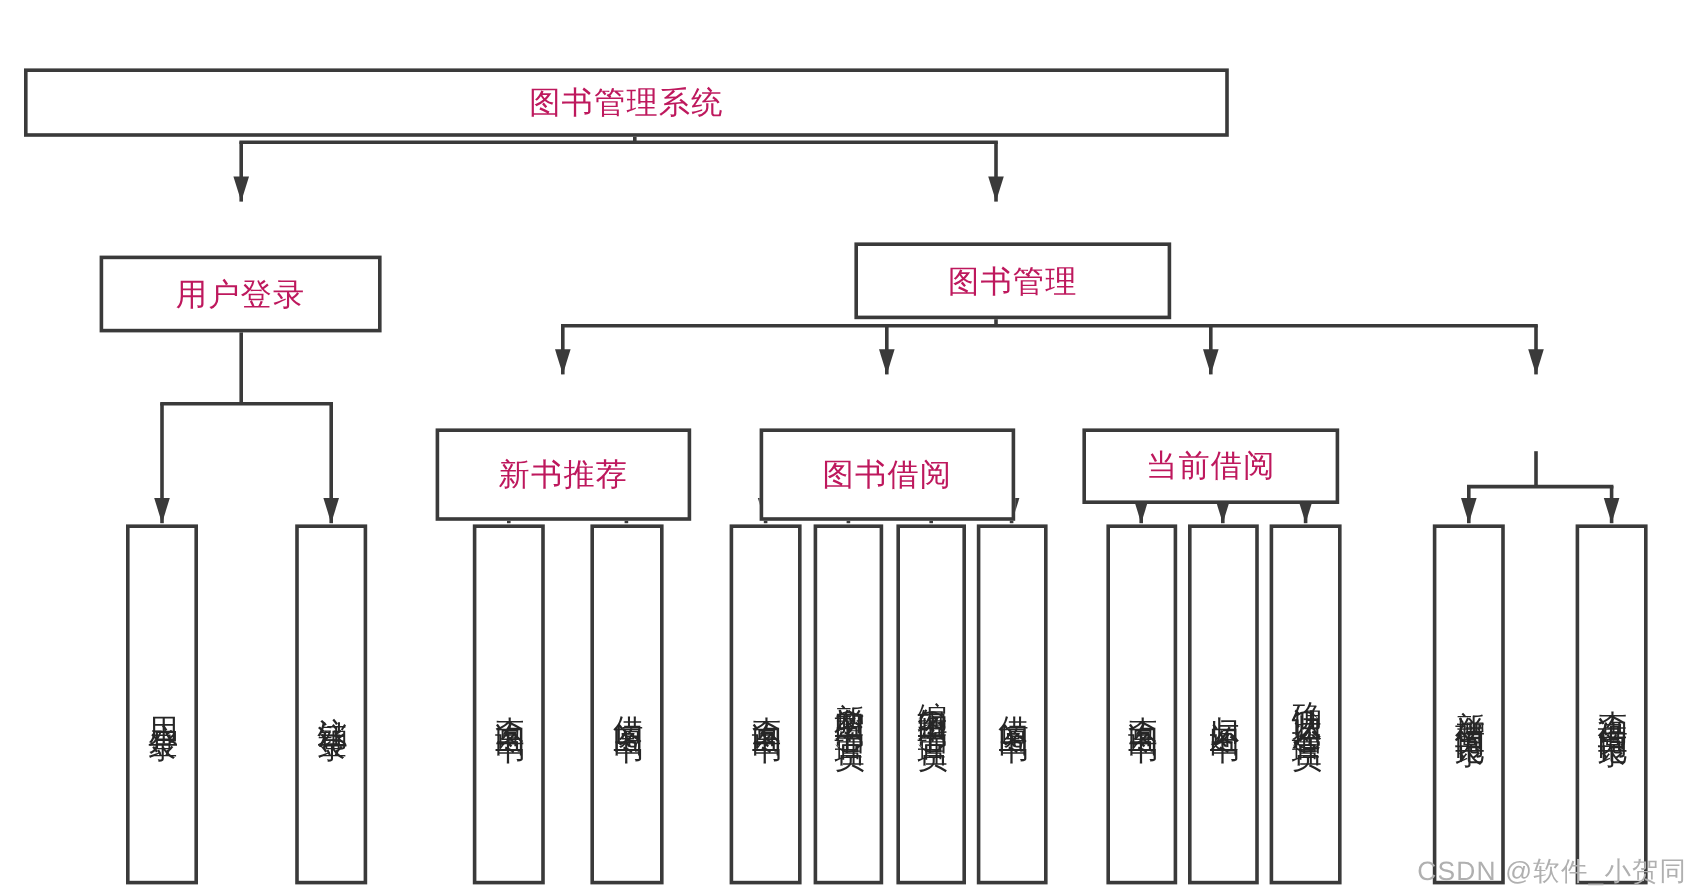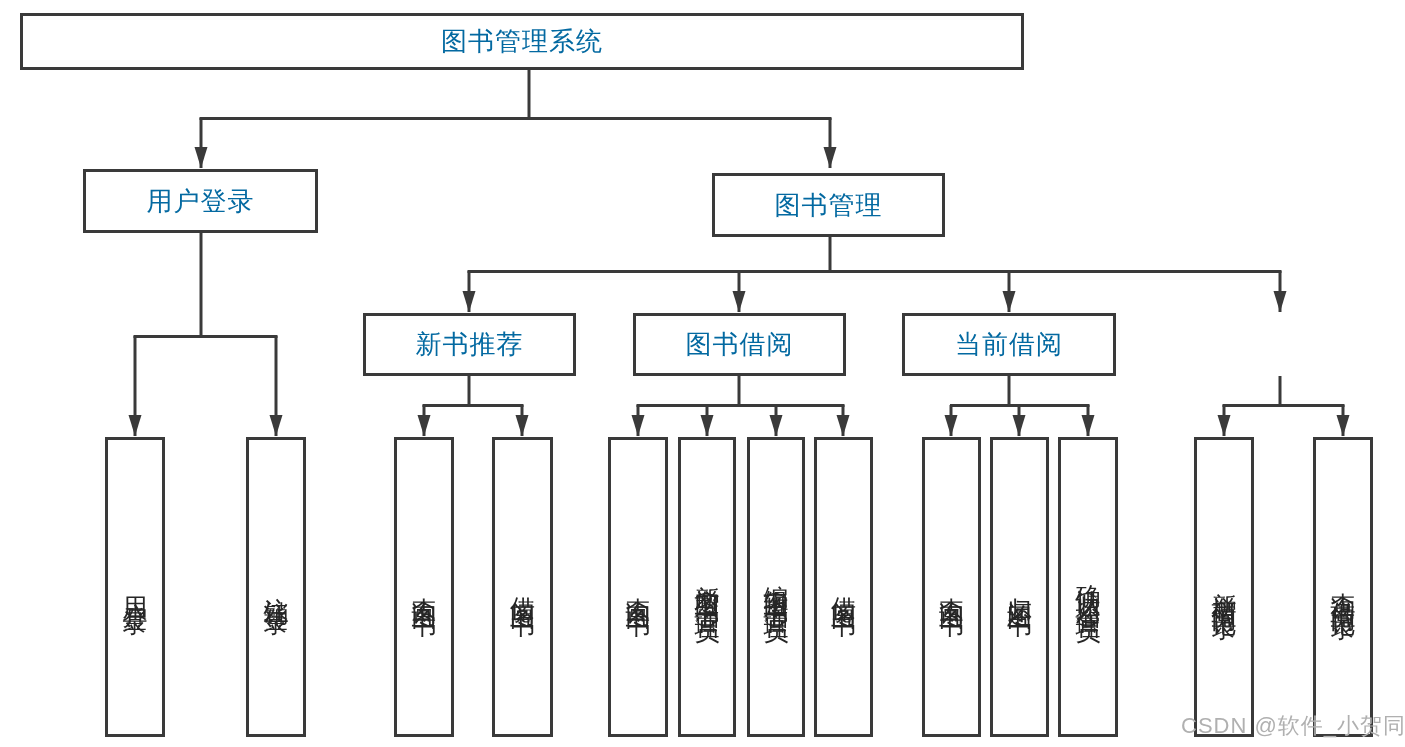--- a/index.html
+++ b/index.html
@@ -10,22 +10,23 @@
     font-family:"Liberation Sans","DejaVu Sans",sans-serif;
     overflow:hidden;
   }
   .wires{position:absolute;left:0;top:0;width:1405px;height:747px;}
   .hbox{
     position:absolute;
     box-sizing:border-box;
     border:3px solid #3a3a3a;
     background:#ffffff;
     display:flex;align-items:center;justify-content:center;
-    font-size:26px;color:#0369a1;letter-spacing:1px;
+    font-size:26px;color:#be185d;letter-spacing:1px;
     z-index:2;
+    margin-top:44px;
   }
   .vbox{
     position:absolute;
     box-sizing:border-box;
     border:3px solid #3a3a3a;
     background:#ffffff;
     top:437px;height:300px;
     display:flex;align-items:center;justify-content:center;
     writing-mode:vertical-rl;
     font-size:25px;color:#262626;letter-spacing:5px;
@@ -95,28 +96,28 @@
     </g>
   </svg>
 
   <div class="hbox" style="left:20px;top:13px;width:1004px;height:57px;">
     <span>图书管理系统</span>
   </div>
 
   <div class="hbox" style="left:83px;top:169px;width:235px;height:64px;">
     <span>用户登录</span>
   </div>
-  <div class="hbox" style="left:712px;top:173px;width:233px;height:64px;">
+  <div class="hbox" style="left:712px;top:158px;width:264px;height:64px;">
     <span>图书管理</span>
   </div>
 
-  <div class="hbox" style="left:363px;top:313px;width:213px;height:63px;">
+  <div class="hbox" style="left:363px;top:313px;width:213px;height:77px;">
     <span>新书推荐</span>
   </div>
-  <div class="hbox" style="left:633px;top:313px;width:213px;height:63px;">
+  <div class="hbox" style="left:633px;top:313px;width:213px;height:77px;">
     <span>图书借阅</span>
   </div>
   <div class="hbox" style="left:902px;top:313px;width:214px;height:63px;text-align:right;">
     <span>当前借阅</span>
   </div>
 
   <div class="vbox" style="left:105px;width:60px;">
     <span>用户登录</span>
   </div>
   <div class="vbox" style="left:246px;width:60px;">

